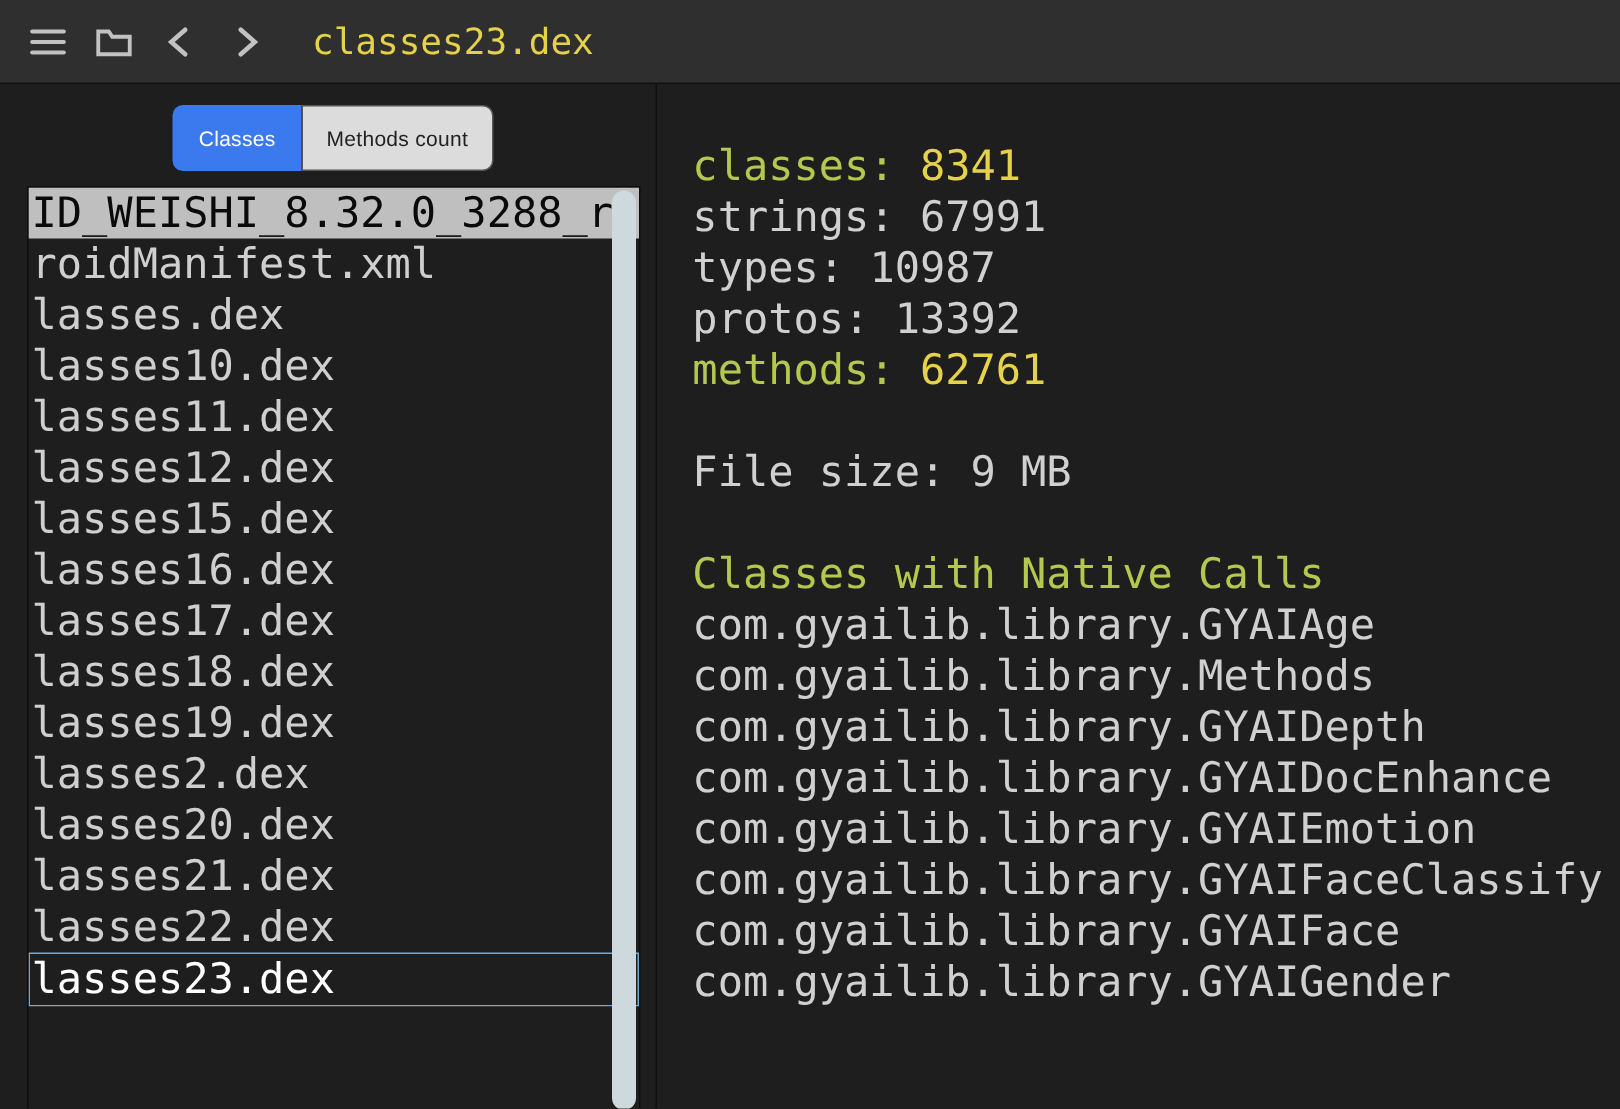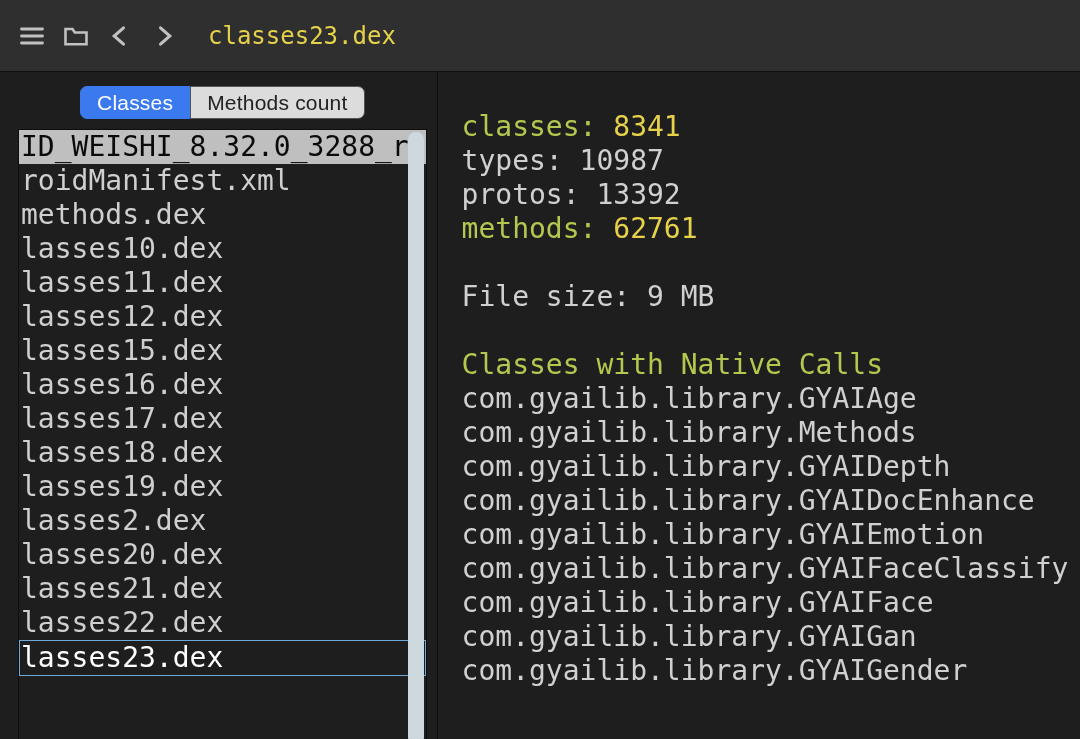--- a/index.html
+++ b/index.html
@@ -6,21 +6,21 @@
   body {
     background: #1e1e1e;
     font-family: "Menlo", "Consolas", "DejaVu Sans Mono", monospace;
     color: #d4d4d4;
     width: 1080px;
     height: 739px;
     overflow: hidden;
   }
   .toolbar {
     background: #2f2f2f;
-    height: 72px;
+    height: 56px;
     display: flex;
     align-items: center;
     padding: 0 10px;
     border-bottom: 1px solid #101010;
   }
   .tb-btn {
     width: 44px;
     height: 40px;
     display: flex;
     align-items: center;
@@ -42,26 +42,26 @@
     width: 438px;
     padding: 8px 10px 0 18px;
   }
   .seg {
     display: flex;
     justify-content: center;
     gap: 0;
     padding: 6px 0 10px 0;
   }
   .seg-opt {
-    height: 33px;
+    height: 44px;
     display: flex;
     align-items: center;
     padding: 0 16px;
     font-family: -apple-system, "Helvetica Neue", Arial, sans-serif;
-    font-size: 21px;
+    font-size: 14px;
     letter-spacing: 0.2px;
     border: 1px solid #555;
     background: #dcdcdc;
     color: #222;
     border-radius: 0;
   }
   .seg-opt:first-child { border-top-left-radius: 7px; border-bottom-left-radius: 7px; }
   .seg-opt:last-child  { border-top-right-radius: 7px; border-bottom-right-radius: 7px; }
   .seg-opt.active {
     background: #3a79ee;
@@ -150,54 +150,54 @@
 
   <div class="left-pane">
     <div class="seg">
       <div class="seg-opt active">Classes</div>
       <div class="seg-opt">Methods count</div>
     </div>
     <div class="tree-wrap">
       <div class="tree" id="tree">
           <div class="tree-row top-sel">ID_WEISHI_8.32.0_3288_r0</div>
           <div class="tree-row">roidManifest.xml</div>
-          <div class="tree-row">methods.dex</div>
+          <div class="tree-row">lasses.dex</div>
           <div class="tree-row">lasses10.dex</div>
           <div class="tree-row">lasses11.dex</div>
           <div class="tree-row">lasses12.dex</div>
           <div class="tree-row">lasses15.dex</div>
           <div class="tree-row">lasses16.dex</div>
           <div class="tree-row">lasses17.dex</div>
           <div class="tree-row">lasses18.dex</div>
           <div class="tree-row">lasses19.dex</div>
           <div class="tree-row">lasses2.dex</div>
           <div class="tree-row">lasses20.dex</div>
           <div class="tree-row">lasses21.dex</div>
           <div class="tree-row">lasses22.dex</div>
           <div class="tree-row cur">lasses23.dex</div>
         </div>
       <div class="vscroll"></div>
     </div>
   </div>
 
   <div class="right-pane">
     <div class="ln"><span class="grn">classes: </span><span class="yel">8341</span></div>
+    <div class="ln std"><span>strings: </span><span>67991</span></div>
     <div class="ln std"><span>types: </span><span>10987</span></div>
     <div class="ln std"><span>protos: </span><span>13392</span></div>
     <div class="ln"><span class="grn">methods: </span><span class="yel">62761</span></div>
     <div class="blank"></div>
     <div class="ln std">File size: 9 MB</div>
     <div class="blank"></div>
     <div class="ln grn">Classes with Native Calls</div>
     <div id="native-list">
         <div class="ln std">com.gyailib.library.GYAIAge</div>
         <div class="ln std">com.gyailib.library.Methods</div>
         <div class="ln std">com.gyailib.library.GYAIDepth</div>
         <div class="ln std">com.gyailib.library.GYAIDocEnhance</div>
         <div class="ln std">com.gyailib.library.GYAIEmotion</div>
         <div class="ln std">com.gyailib.library.GYAIFaceClassify</div>
         <div class="ln std">com.gyailib.library.GYAIFace</div>
-        <div class="ln std">com.gyailib.library.GYAIGan</div>
         <div class="ln std">com.gyailib.library.GYAIGender</div>
       </div>
   </div>
 
 </div>
 
 </body></html>

